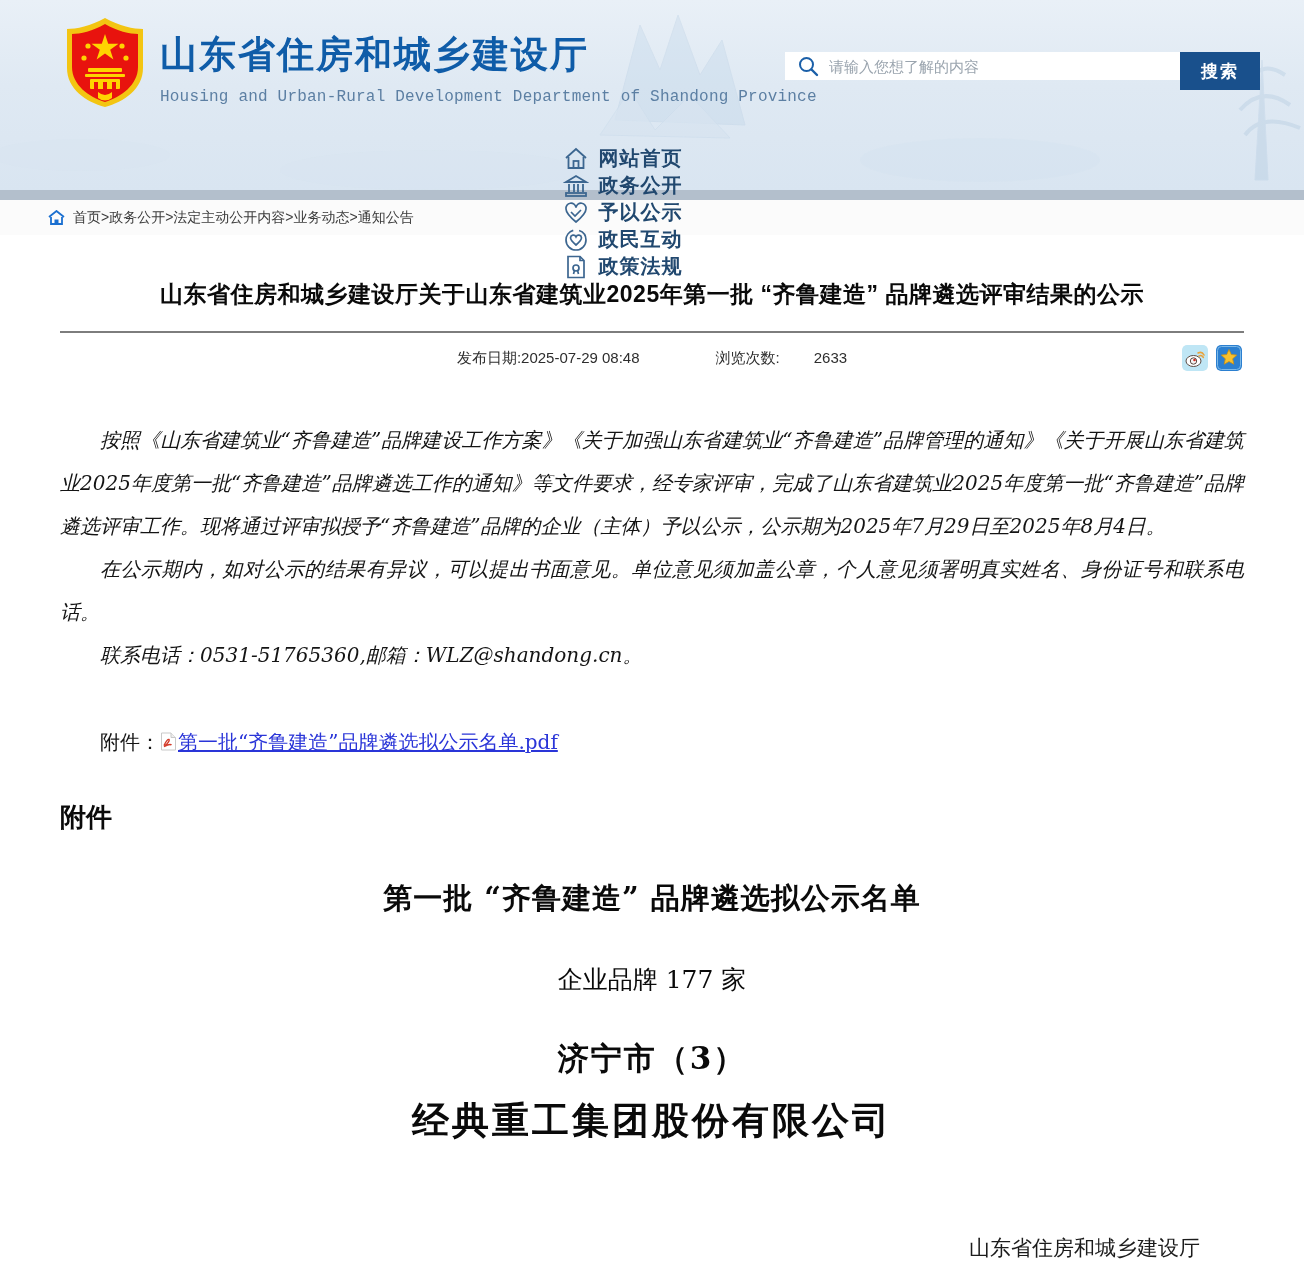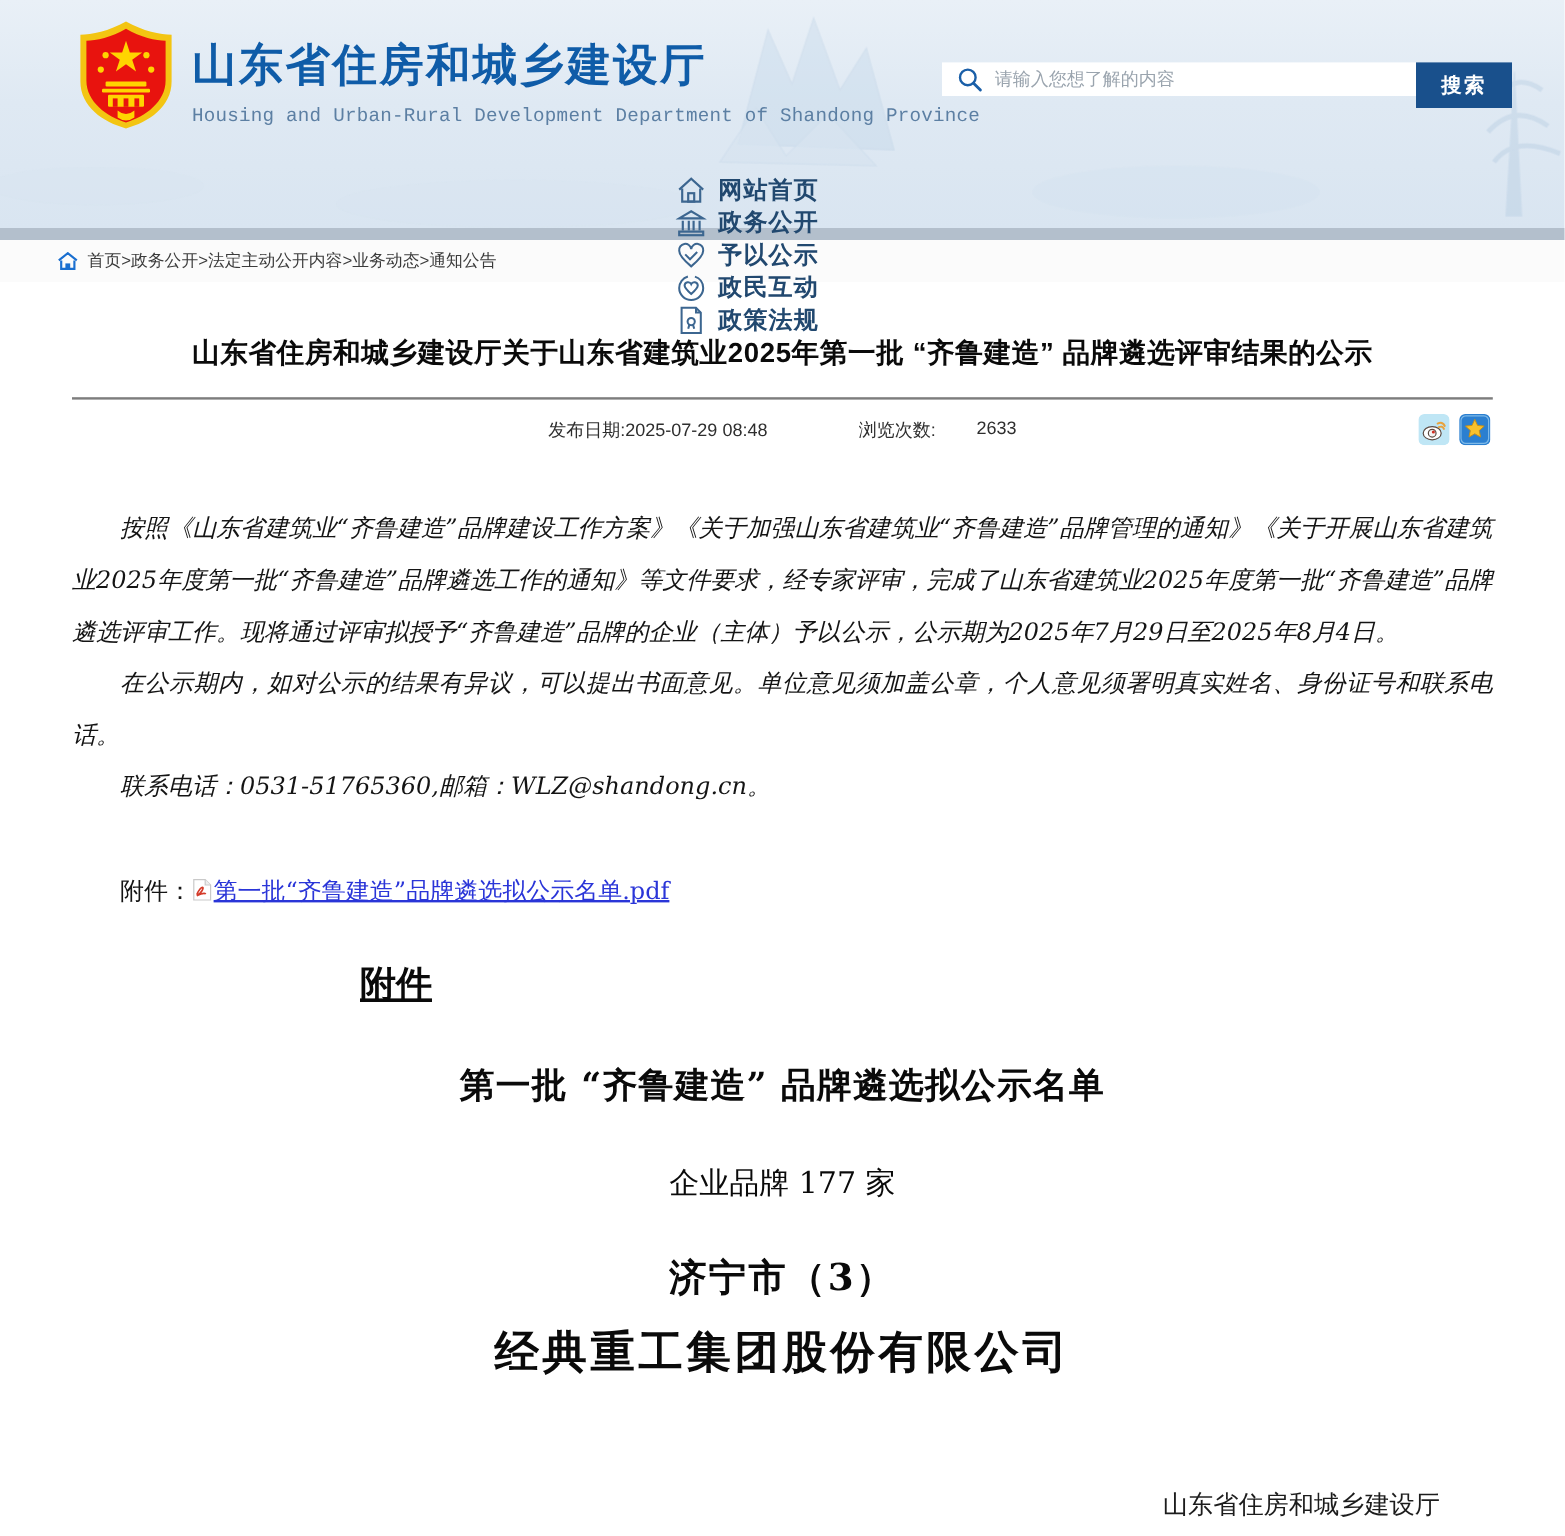--- a/index.html
+++ b/index.html
@@ -51,21 +51,21 @@
   .body-text { margin-top:48px; font-family:"DejaVu Serif","Liberation Serif",serif; font-size:20px;
     color:#141414; line-height:43px; text-align:justify;font-style:italic; }
   .body-text p { text-indent:2em; }
 
   .attach-row { margin-top:52px; font-family:"DejaVu Serif","Liberation Serif",serif; font-size:20px; color:#141414; text-indent:2em; }
   .attach-link { color:#2a35d8; text-decoration:underline; cursor:pointer; }
   .pdf-ic { display:inline-block; width:17px; height:19px; vertical-align:-2px; margin-right:1px; }
 
   
   .doc-preview { font-family:"DejaVu Serif","Liberation Serif",serif; color:#0a0a0a; }
-  .doc-label { margin-top:44px; margin-left:240px; font-size:30px; font-weight:bold;text-decoration:underline; }
+  .doc-label { margin-top:44px; font-size:26px; font-weight:bold; }
   .doc-heading { margin-top:44px; text-align:center; font-size:29px; font-weight:bold; letter-spacing:1px; }
   .doc-subheading { margin-top:44px; text-align:center; font-size:25px; }
   .doc-city { margin-top:42px; text-align:center; font-size:31px; font-weight:bold; letter-spacing:2px; }
   .doc-company { margin-top:16px; text-align:center; font-size:37px; font-weight:bold; letter-spacing:3px; }
 
   .sign-block { margin-top:88px; font-family:"DejaVu Serif","Liberation Serif",serif; font-size:21px; color:#1c1c1c; }
   .sign-org { text-align:right; padding-right:44px; }
   .sign-date { text-align:right; padding-right:58px; margin-top:22px; }
 </style>
 </head>

